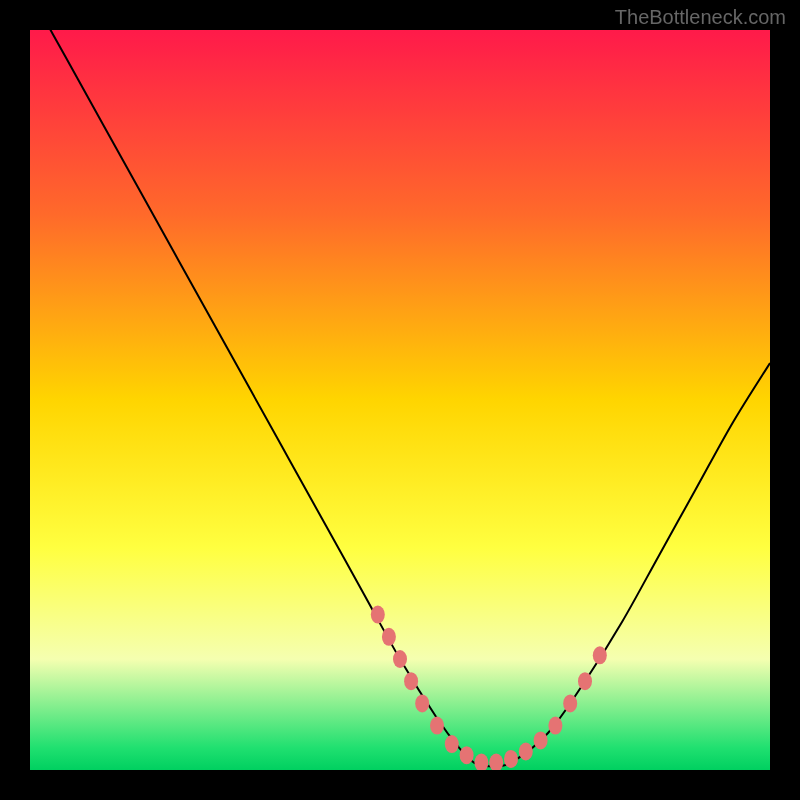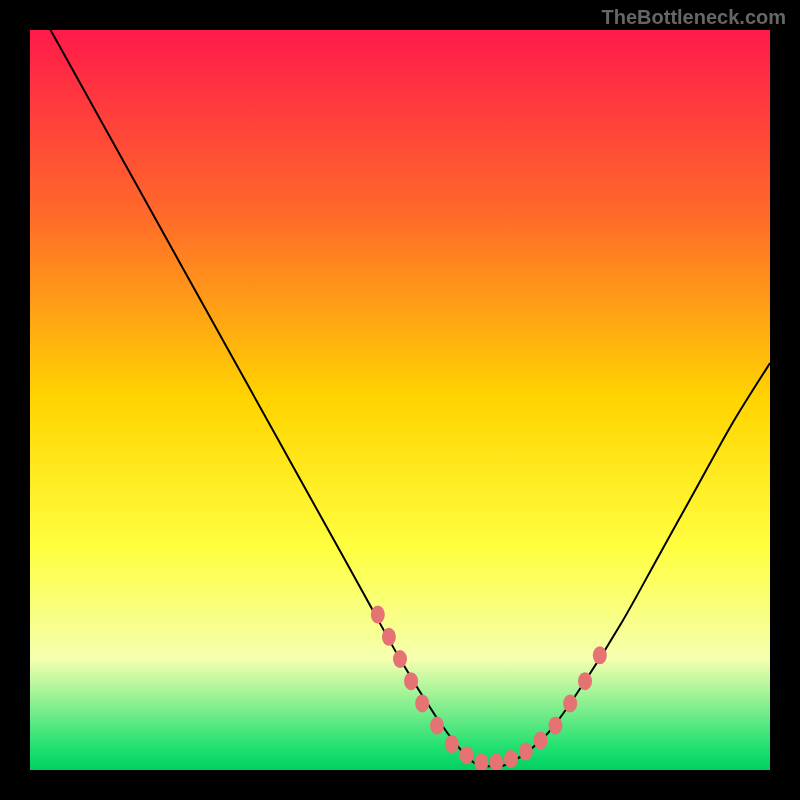--- a/index.html
+++ b/index.html
@@ -10,21 +10,21 @@
     position: relative;
     font-family: Arial, sans-serif;
     overflow: hidden;
   }
   .watermark {
     position: absolute;
     top: 6px;
     right: 14px;
     color: #666;
     font-size: 20px;
-    font-weight: 700;
+    font-weight: 400;
     z-index: 10;
   }
   .plot-area {
     position: absolute;
     left: 30px;
     top: 30px;
     width: 740px;
     height: 740px;
   }
   .gradient-bg {

